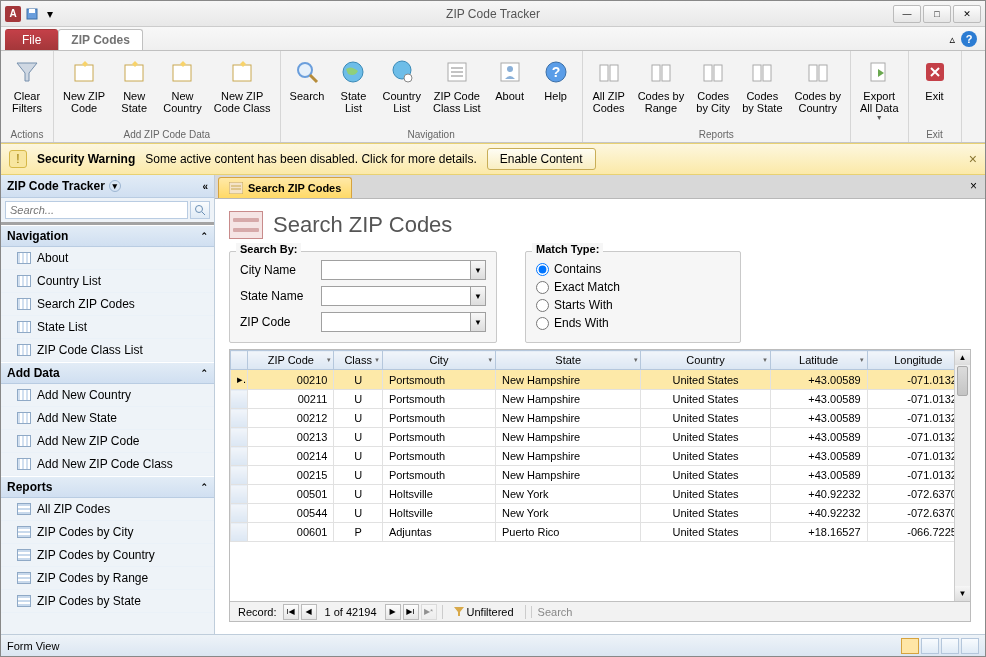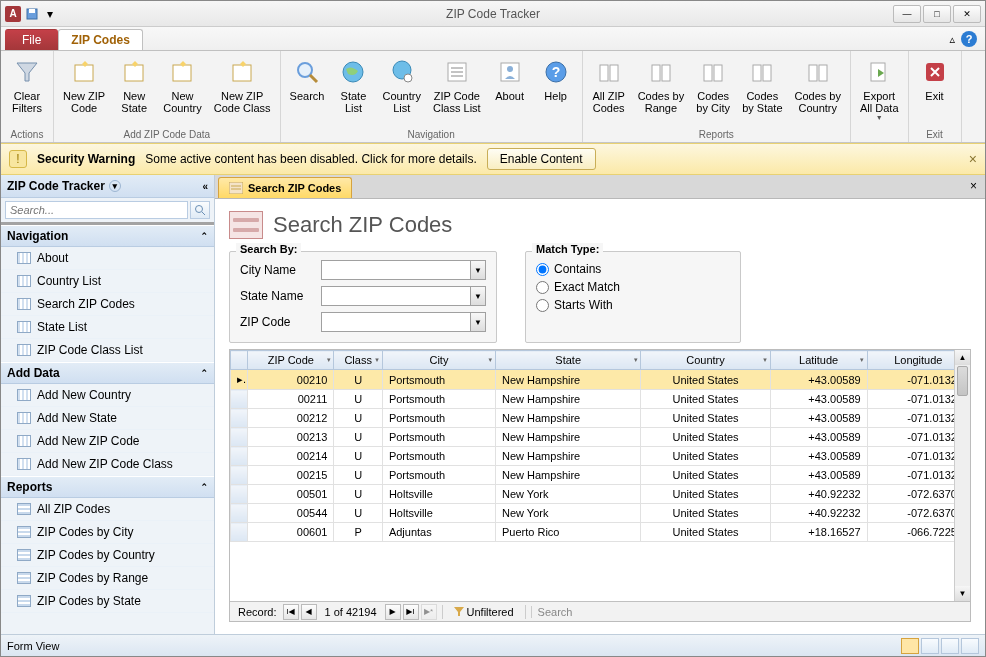--- a/index.html
+++ b/index.html
@@ -11,21 +11,21 @@
 .app-icon { width: 16px; height: 16px; background: #a4373a; border-radius: 2px; color:#fff; font-size:10px; text-align:center; line-height:16px; font-weight:bold; }
 .qat-item { width: 14px; height: 14px; display:inline-flex; align-items:center; justify-content:center; }
 .title-text { position:absolute; left:50%; transform:translateX(-50%); color:#555; }
 .window-controls { margin-left:auto; display:flex; gap:2px; padding-right:4px; }
 .wc-btn { width:28px; height:18px; border:1px solid #bbb; background:linear-gradient(#fdfdfd,#e6e6e6); border-radius:2px; display:flex; align-items:center; justify-content:center; cursor:pointer; font-size:9px; }
 
 
 .tabs-row { height: 24px; background: linear-gradient(#f8f8f8,#efefef); display:flex; align-items:flex-end; padding-left:4px; position:relative; border-bottom:1px solid #c0c0c0;}
 .tab { padding:3px 12px; font-size:12px; border:1px solid transparent; border-bottom:none; border-radius:3px 3px 0 0; cursor:pointer; }
 .tab.file { background: linear-gradient(#c44048,#a4373a); color:#fff; padding:3px 16px; }
-.tab.active { background:#fff; border-color:#c0c0c0; color:#a16207; font-weight:bold; }
+.tab.active { background:#fff; border-color:#c0c0c0; color:#737373; font-weight:bold; }
 .tabs-right { position:absolute; right:8px; top:4px; display:flex; gap:6px; align-items:center; }
 .help-icon { width:16px; height:16px; background:#2b7cd3; border-radius:50%; color:#fff; text-align:center; line-height:16px; font-size:11px; font-weight:bold; cursor:pointer;}
 
 
 .ribbon { height: 92px; background:#f3f3f3; border-bottom:1px solid #c6c6c6; display:flex; }
 .ribbon-group { border-right:1px solid #d6d6d6; display:flex; flex-direction:column; padding:2px 4px 0 4px; }
 .ribbon-group-items { display:flex; gap:2px; flex:1; }
 .ribbon-group-label { text-align:center; font-size:10px; color:#666; padding:1px 0 2px; }
 .ribbon-btn { display:flex; flex-direction:column; align-items:center; justify-content:flex-start; padding:2px 4px; min-width:44px; text-align:center; font-size:11px; line-height:1.1; cursor:pointer; border:1px solid transparent; border-radius:3px;}
 .ribbon-icon { width:32px; height:32px; margin:0 auto 2px; display:flex; align-items:center; justify-content:center; }
@@ -525,20 +525,24 @@
               <span>Contains</span>
             </label>
           <label class="radio-row">
               <input type="radio" name="mt" style="">
               <span>Exact Match</span>
             </label>
           <label class="radio-row">
               <input type="radio" name="mt" style="">
               <span>Starts With</span>
             </label>
+          <label class="radio-row">
+              <input type="radio" name="mt" style="">
+              <span>Ends With</span>
+            </label>
         </div>
       </div>
 
       <div class="grid-wrap">
         <div class="grid-scroll">
         <table class="grid">
           <thead>
                 <tr id="grid-head">
                   <th class="rowsel"></th>
                   <th class="c-zip">ZIP Code<span class="sort">▾</span></th>

